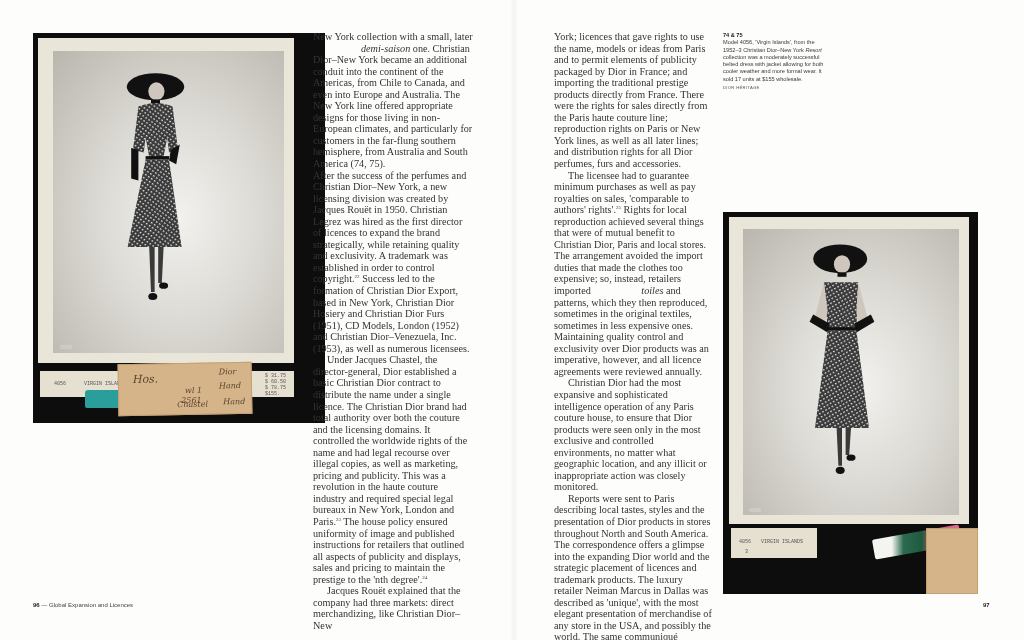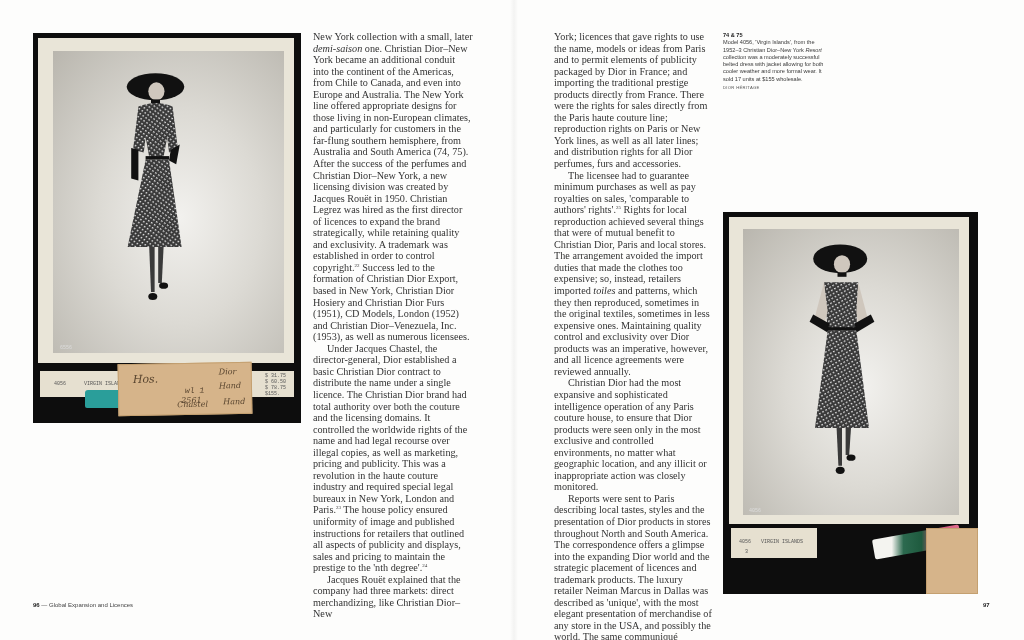--- a/index.html
+++ b/index.html
@@ -24,40 +24,40 @@
   .kraft { position: absolute; background: #d6b48a; border: 1px solid #c4a070; }
   .kraft .hand { position: absolute; font-family: "DejaVu Serif", serif; font-style: italic; font-size: 8px; color: #5a4630; white-space: nowrap; }
   .teal { position: absolute; background: #2a9e9a; border-radius: 3px 10px 6px 2px; }
   .fabric { position: absolute; border-radius: 2px;
     background: linear-gradient(100deg, #f4f4f0 0%, #f4f4f0 22%, #2c6a4f 35%, #1e5a3e 55%, #d05a7a 70%, #e16f90 100%); }
 
   
   .col { position: absolute; font-size: 10.2px; line-height: 11.55px; color: #333; }
   .col p { text-align: left; }
   .col p.indent { text-indent: 14px; }
-  .col em { font-style: italic; }
+  .col em { font-style: italic; margin-left: 48px; }
   .col sup { font-size: 5px; vertical-align: 4px; line-height: 0; }
   .heading { font-family: "Liberation Sans", "DejaVu Sans", sans-serif; font-weight: bold;
     font-size: 10.2px; line-height: 12px; color: #1a1a1a; margin-top: 11px; margin-bottom: 2px; }
 
   .caption { position: absolute; left: 723px; top: 32px; width: 106px; font-family: "Liberation Sans", "DejaVu Sans", sans-serif;
     font-size: 5.6px; line-height: 7.3px; color: #3a3a3a; }
   .caption .fig { font-weight: bold; color: #222; }
   .caption .credit { font-size: 4.2px; letter-spacing: 0.3px; color: #555; margin-top: 1px; }
 
   .folio { position: absolute; top: 602px; font-family: "Liberation Sans", "DejaVu Sans", sans-serif; font-size: 6px; color: #444; }
   .folio b { font-weight: bold; color: #222; }
 </style>
 </head>
 <body>
 
 <div class="spread">
   <div class="gutter"></div>
 
-  <div class="photo" style="left:33px; top:33px; width:268px; height:390px;">
+  <div class="photo" style="left:33px; top:33px; width:292px; height:390px;">
     <div class="print" style="left:5px; top:5px; width:256px; height:325px;">
       <div class="bg"></div>
       <svg class="figure-svg" viewBox="0 0 100 300" style="left:68px; top:24px; width:90px; height:280px;">
         <defs>
           <pattern id="pat1" width="4" height="4" patternUnits="userSpaceOnUse" patternTransform="rotate(35)">
             <rect width="4" height="4" fill="#3a3a3a"></rect>
             <rect width="2" height="1.4" fill="#d8d8d8"></rect>
           </pattern>
         </defs>
         <ellipse cx="55" cy="22" rx="32" ry="15" fill="#111"></ellipse>
@@ -80,21 +80,21 @@
       <span style="position:absolute; left:44px; top:10px;">VIRGIN ISLANDS</span>
       <span style="position:absolute; left:225px; top:2px;">$ 31.75</span>
       <span style="position:absolute; left:225px; top:8px;">$ 60.50</span>
       <span style="position:absolute; left:225px; top:14px;">$ 78.75</span>
       <span style="position:absolute; left:225px; top:20px;">$155.</span>
     </div>
     <div class="teal" style="left:52px; top:357px; width:84px; height:18px;"></div>
     <div class="kraft" style="left:85px; top:330px; width:134px; height:52px; transform:rotate(-1deg);">
       <span class="hand" style="left:14px; top:8px; font-size:11px;">Hos.</span>
       <span class="hand" style="left:62px; top:10px;margin-top:22px;">2561</span>
-      <span class="hand" style="left:66px; top:22px;font-family:Liberation Mono, monospace;">wl 1</span>
+      <span class="hand" style="left:66px; top:22px;">wl 1</span>
       <span class="hand" style="left:100px; top:4px;">Dior</span>
       <span class="hand" style="left:100px; top:18px;">Hand</span>
       <span class="hand" style="left:58px; top:36px;">Chastel</span>
       <span class="hand" style="left:104px; top:34px;">Hand</span>
     </div>
   </div>
 
   <div class="col" style="left:313px; top:31px; width:160px;">
     <p><span>New York collection with a small, later </span><em>demi-saison</em><span> one. Christian Dior–New York became an additional conduit into the continent of the Americas, from Chile to Canada, and even into Europe and Australia. The New York line offered appropriate designs for those living in non-European climates, and particularly for customers in the far-flung southern hemisphere, from Australia and South America (74, 75).</span></p>
     <p><span>After the success of the perfumes and Christian Dior–New York, a new licensing division was created by Jacques Rouët in 1950. Christian Legrez was hired as the first director of licences to expand the brand strategically, while retaining quality and exclusivity. A trademark was established in order to control copyright.</span><sup>22</sup><span> Success led to the formation of Christian Dior Export, based in New York, Christian Dior Hosiery and Christian Dior Furs (1951), CD Models, London (1952) and Christian Dior–Venezuela, Inc. (1953), as well as numerous licensees.</span></p>

